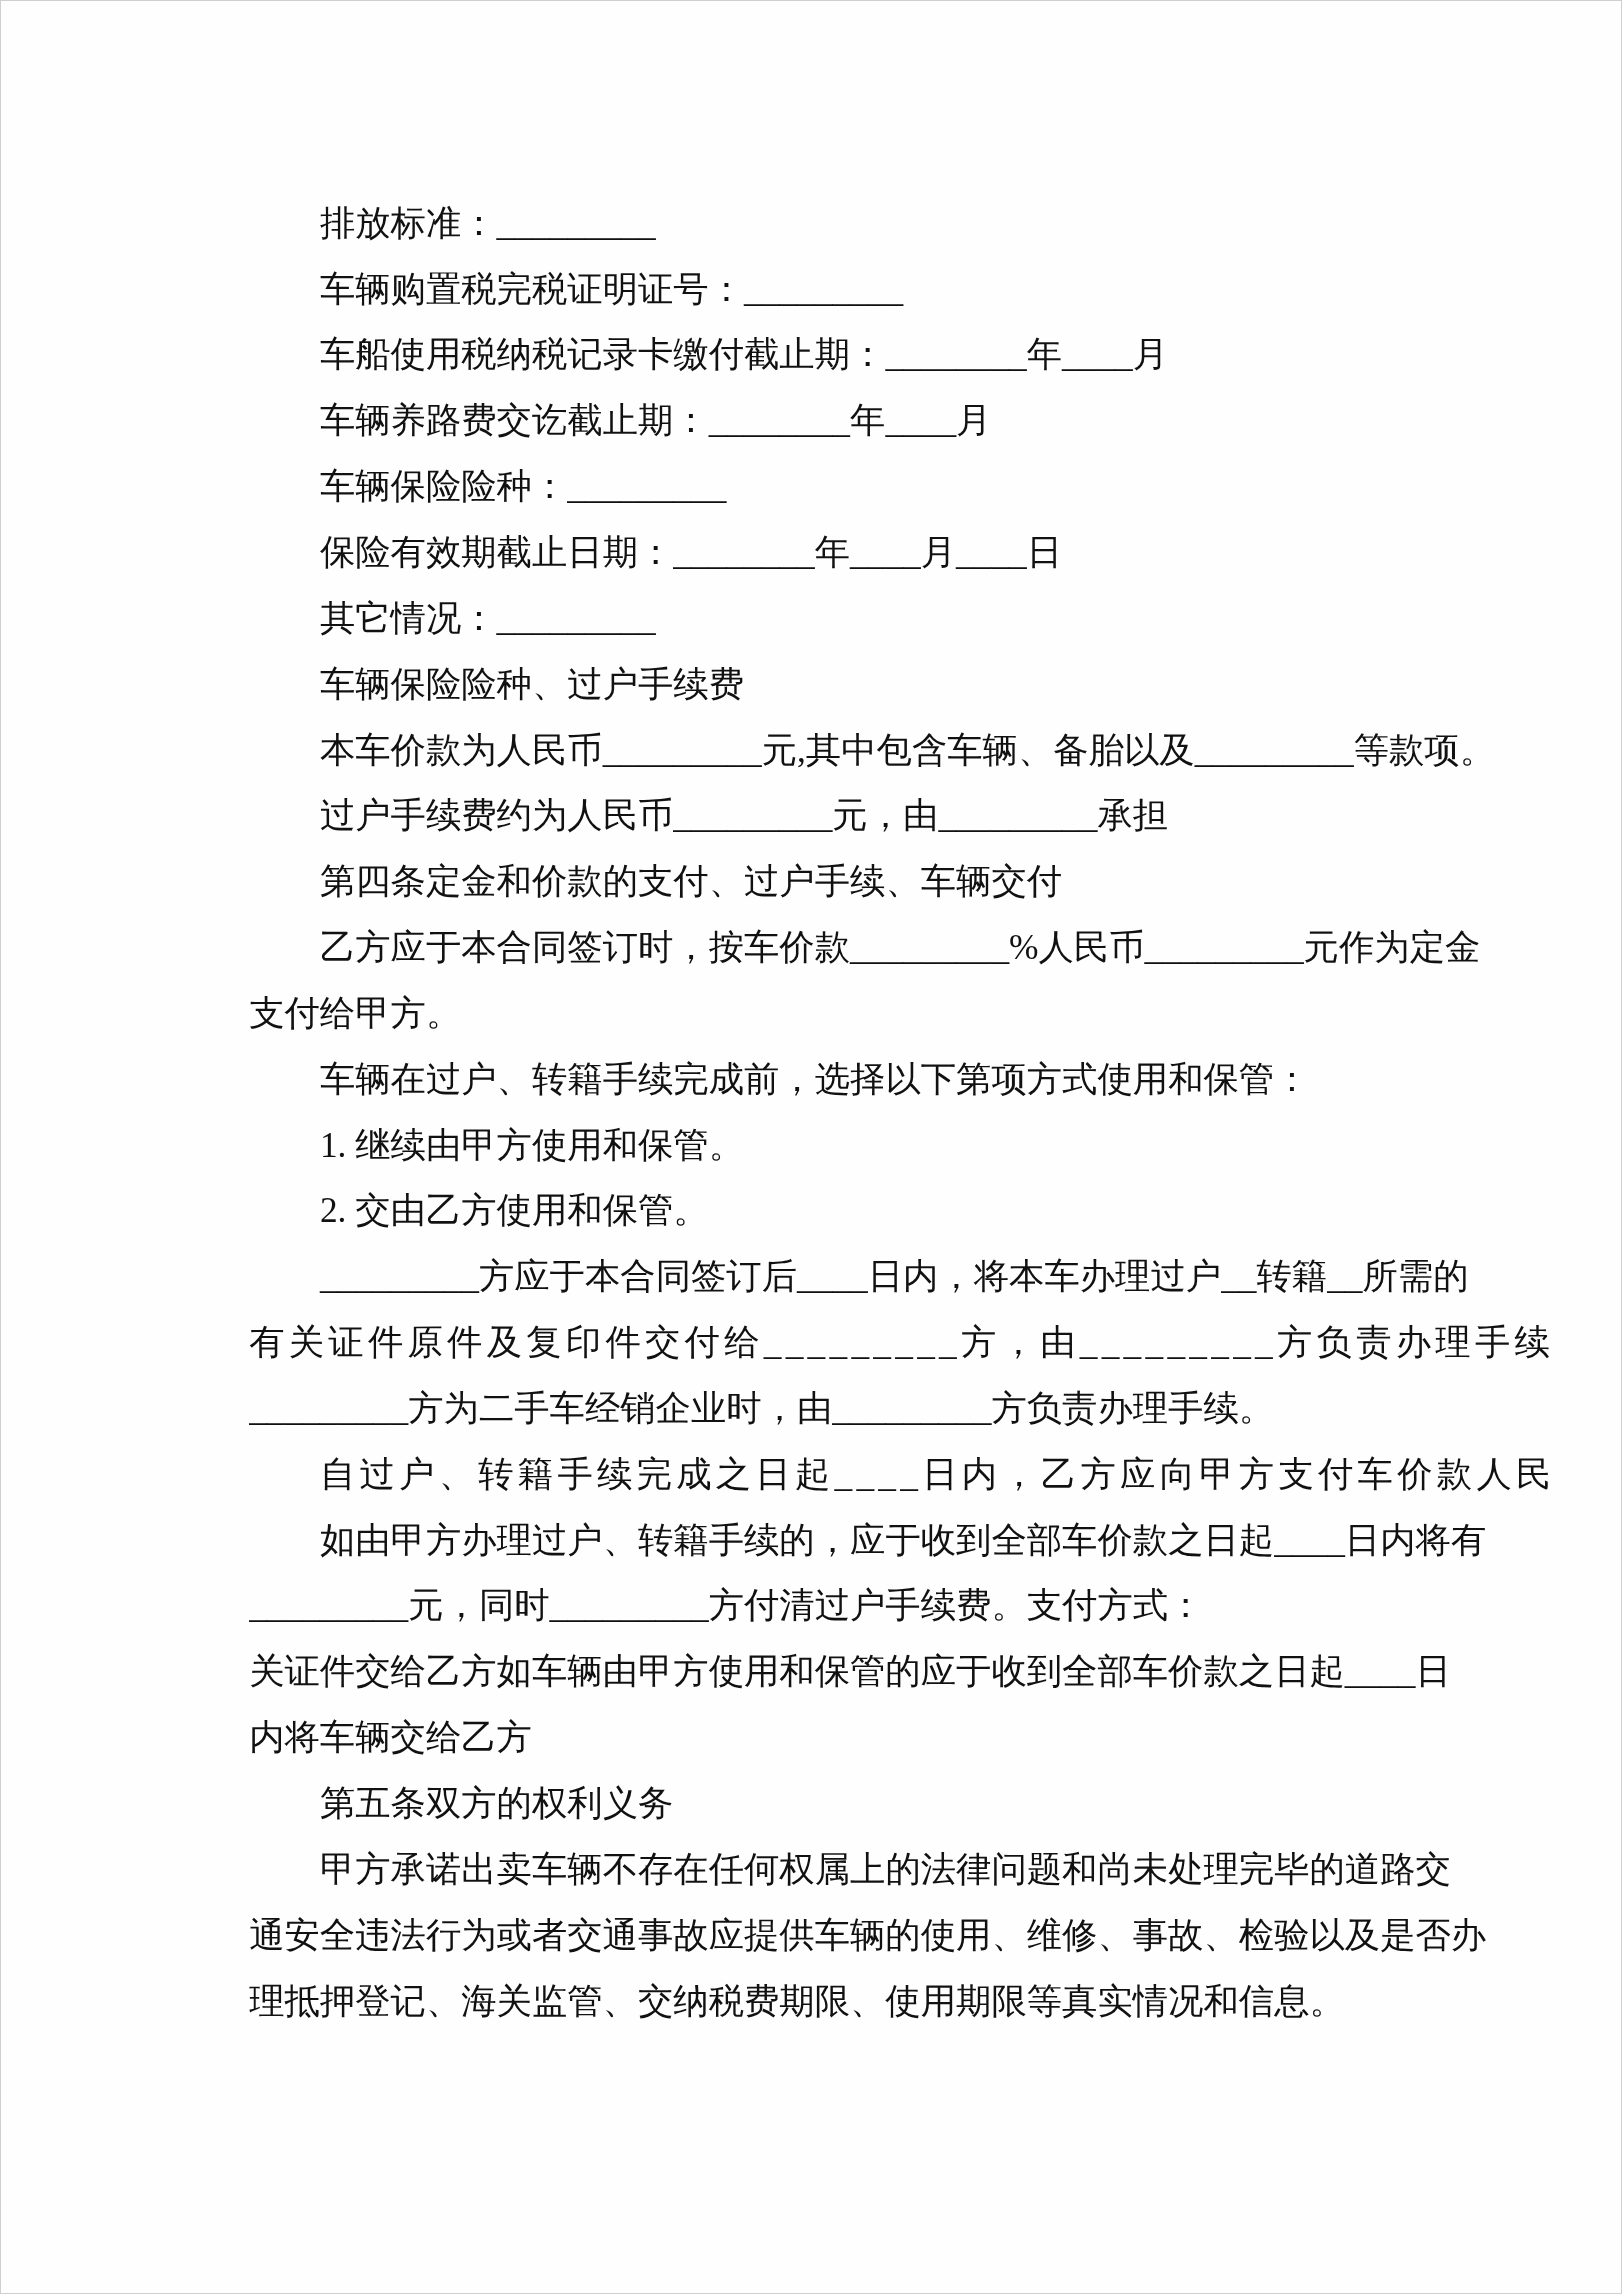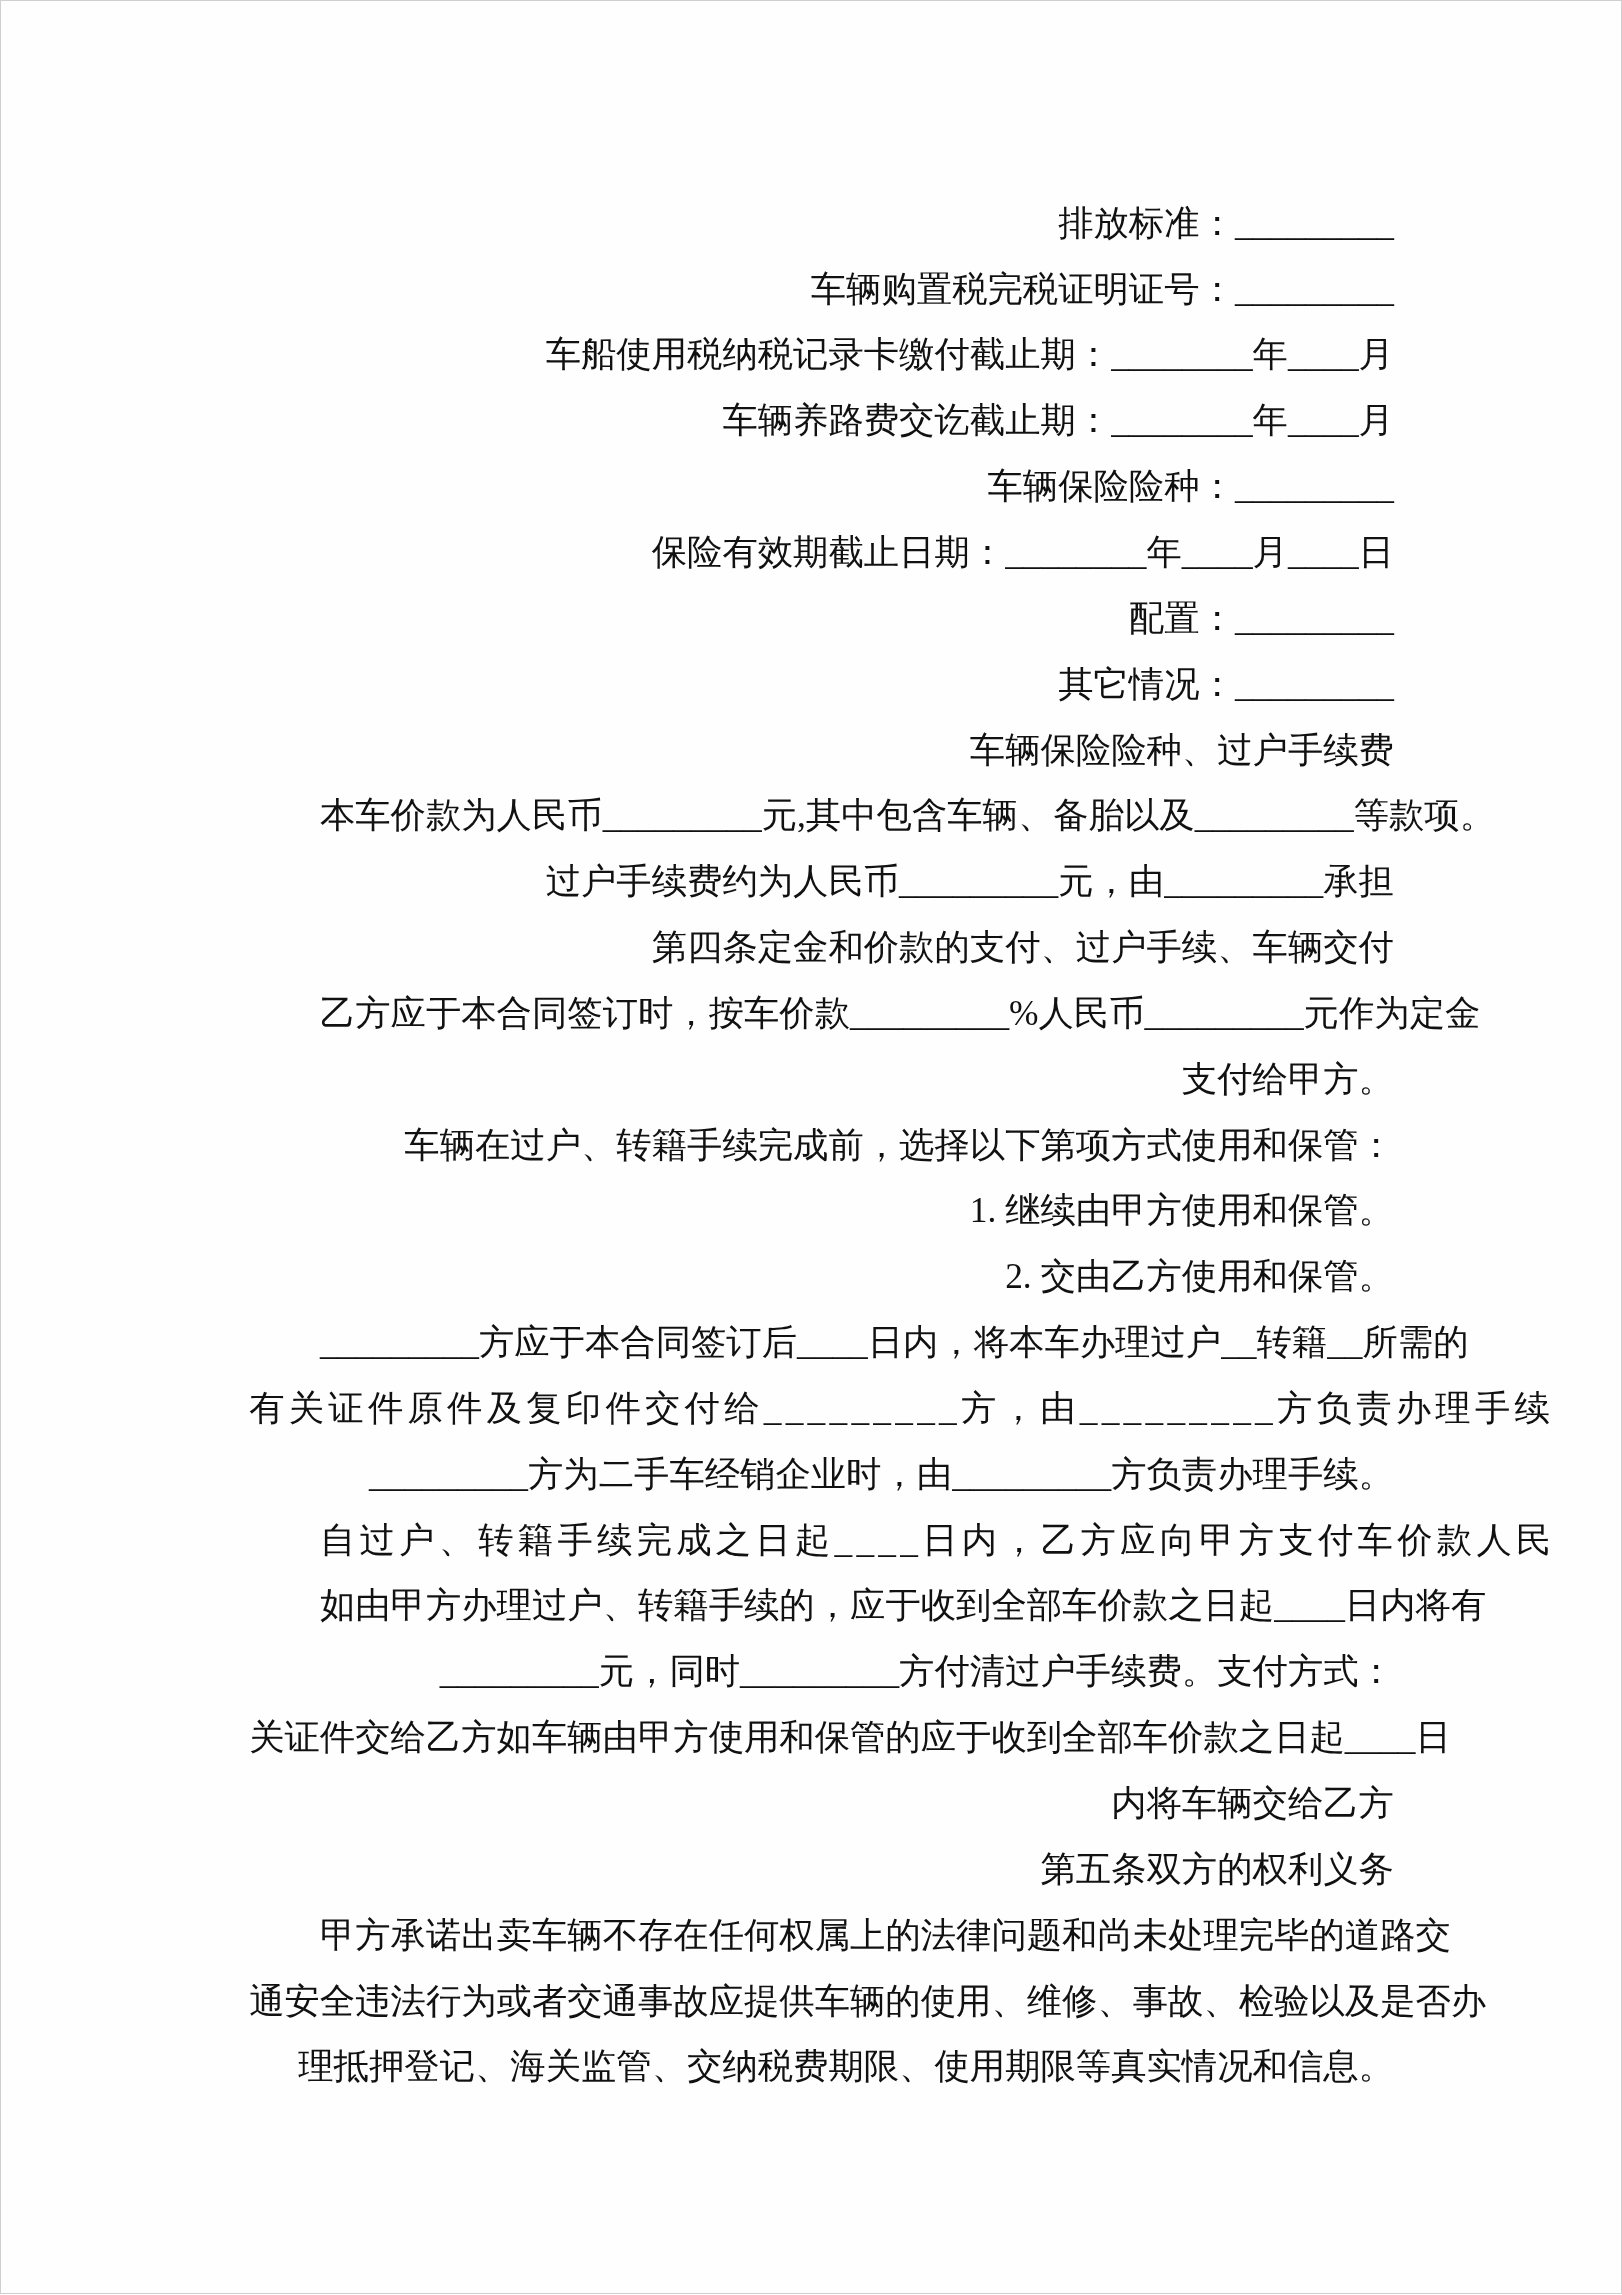--- a/index.html
+++ b/index.html
@@ -13,21 +13,20 @@
     height: 141.45vw; 
     background: #fefefe;
     border: 1.3px solid #cfcfcf;
     box-sizing: border-box;
     overflow: hidden;
     font-family: "Liberation Serif", "DejaVu Serif", serif;
   }
   .content {
     padding: 11.7vw 14.0vw 0 15.3vw;
     color: #111111;
-    text-align: right;
   }
   .line {
     font-size: 2.18vw;
     line-height: 4.06vw;
     height: 4.06vw;
     white-space: nowrap;
     overflow: visible;
     color: #111111;
   }
   .indent {
@@ -41,21 +40,20 @@
 <body>
 
 <div class="page">
   <div class="content">
     <div class="line indent">排放标准：_________</div>
     <div class="line indent">车辆购置税完税证明证号：_________</div>
     <div class="line indent">车船使用税纳税记录卡缴付截止期：________年____月</div>
     <div class="line indent">车辆养路费交讫截止期：________年____月</div>
     <div class="line indent">车辆保险险种：_________</div>
     <div class="line indent">保险有效期截止日期：________年____月____日</div>
-    <div class="line indent">配置：_________</div>
     <div class="line indent">其它情况：_________</div>
     <div class="line indent">车辆保险险种、过户手续费</div>
     <div class="line indent">本车价款为人民币_________元,其中包含车辆、备胎以及_________等款项。</div>
     <div class="line indent">过户手续费约为人民币_________元，由_________承担</div>
     <div class="line indent">第四条定金和价款的支付、过户手续、车辆交付</div>
     <div class="line indent">乙方应于本合同签订时，按车价款_________%人民币_________元作为定金</div>
     <div class="line">支付给甲方。</div>
     <div class="line indent">车辆在过户、转籍手续完成前，选择以下第项方式使用和保管：</div>
     <div class="line indent">1. 继续由甲方使用和保管。</div>
     <div class="line indent">2. 交由乙方使用和保管。</div>

